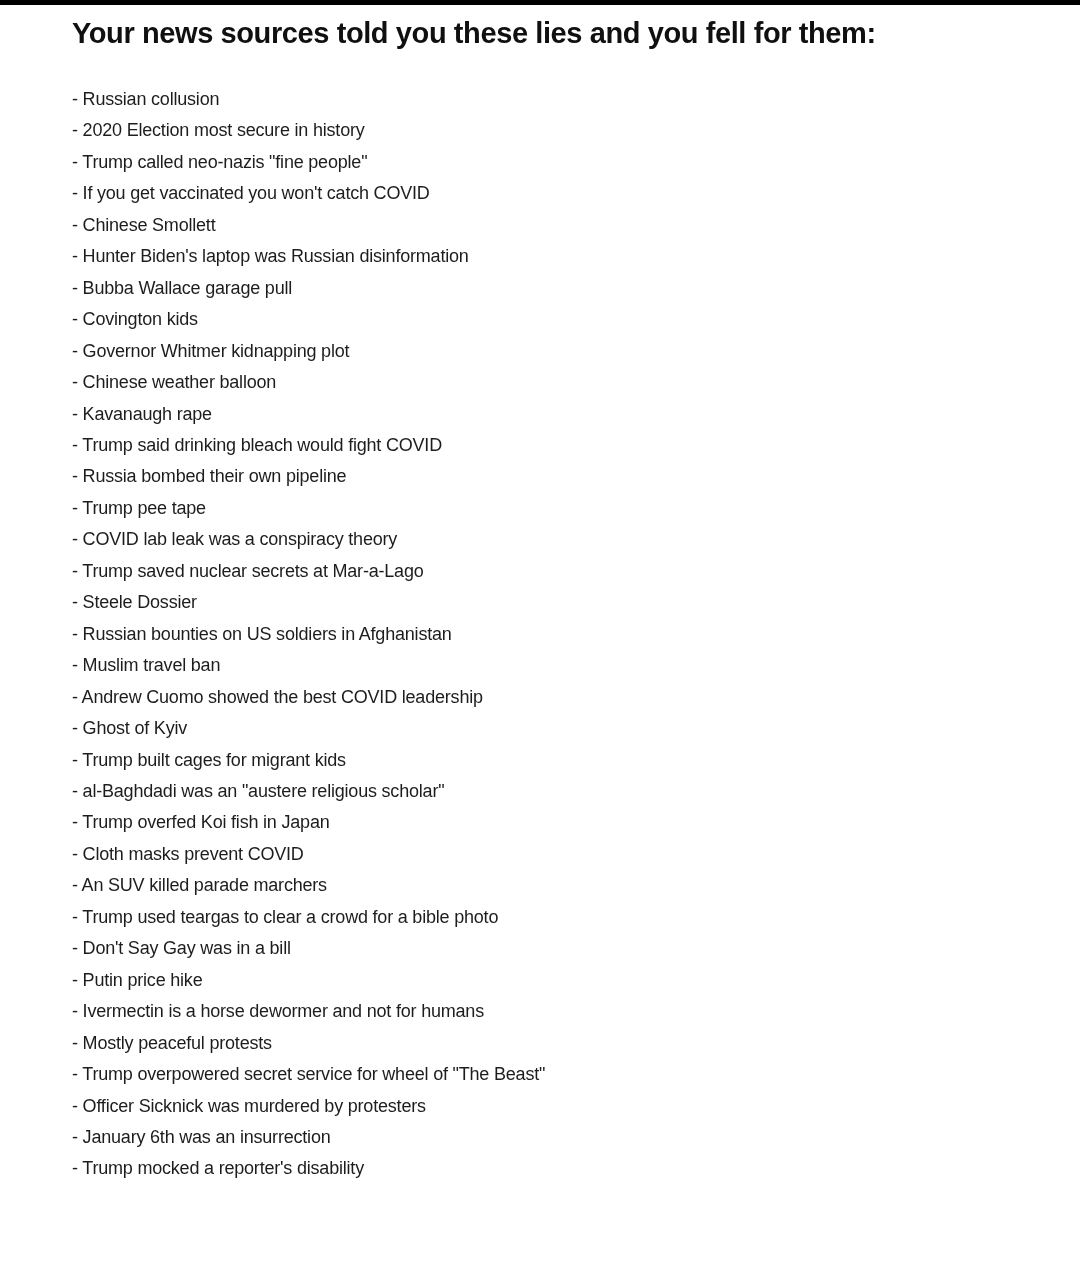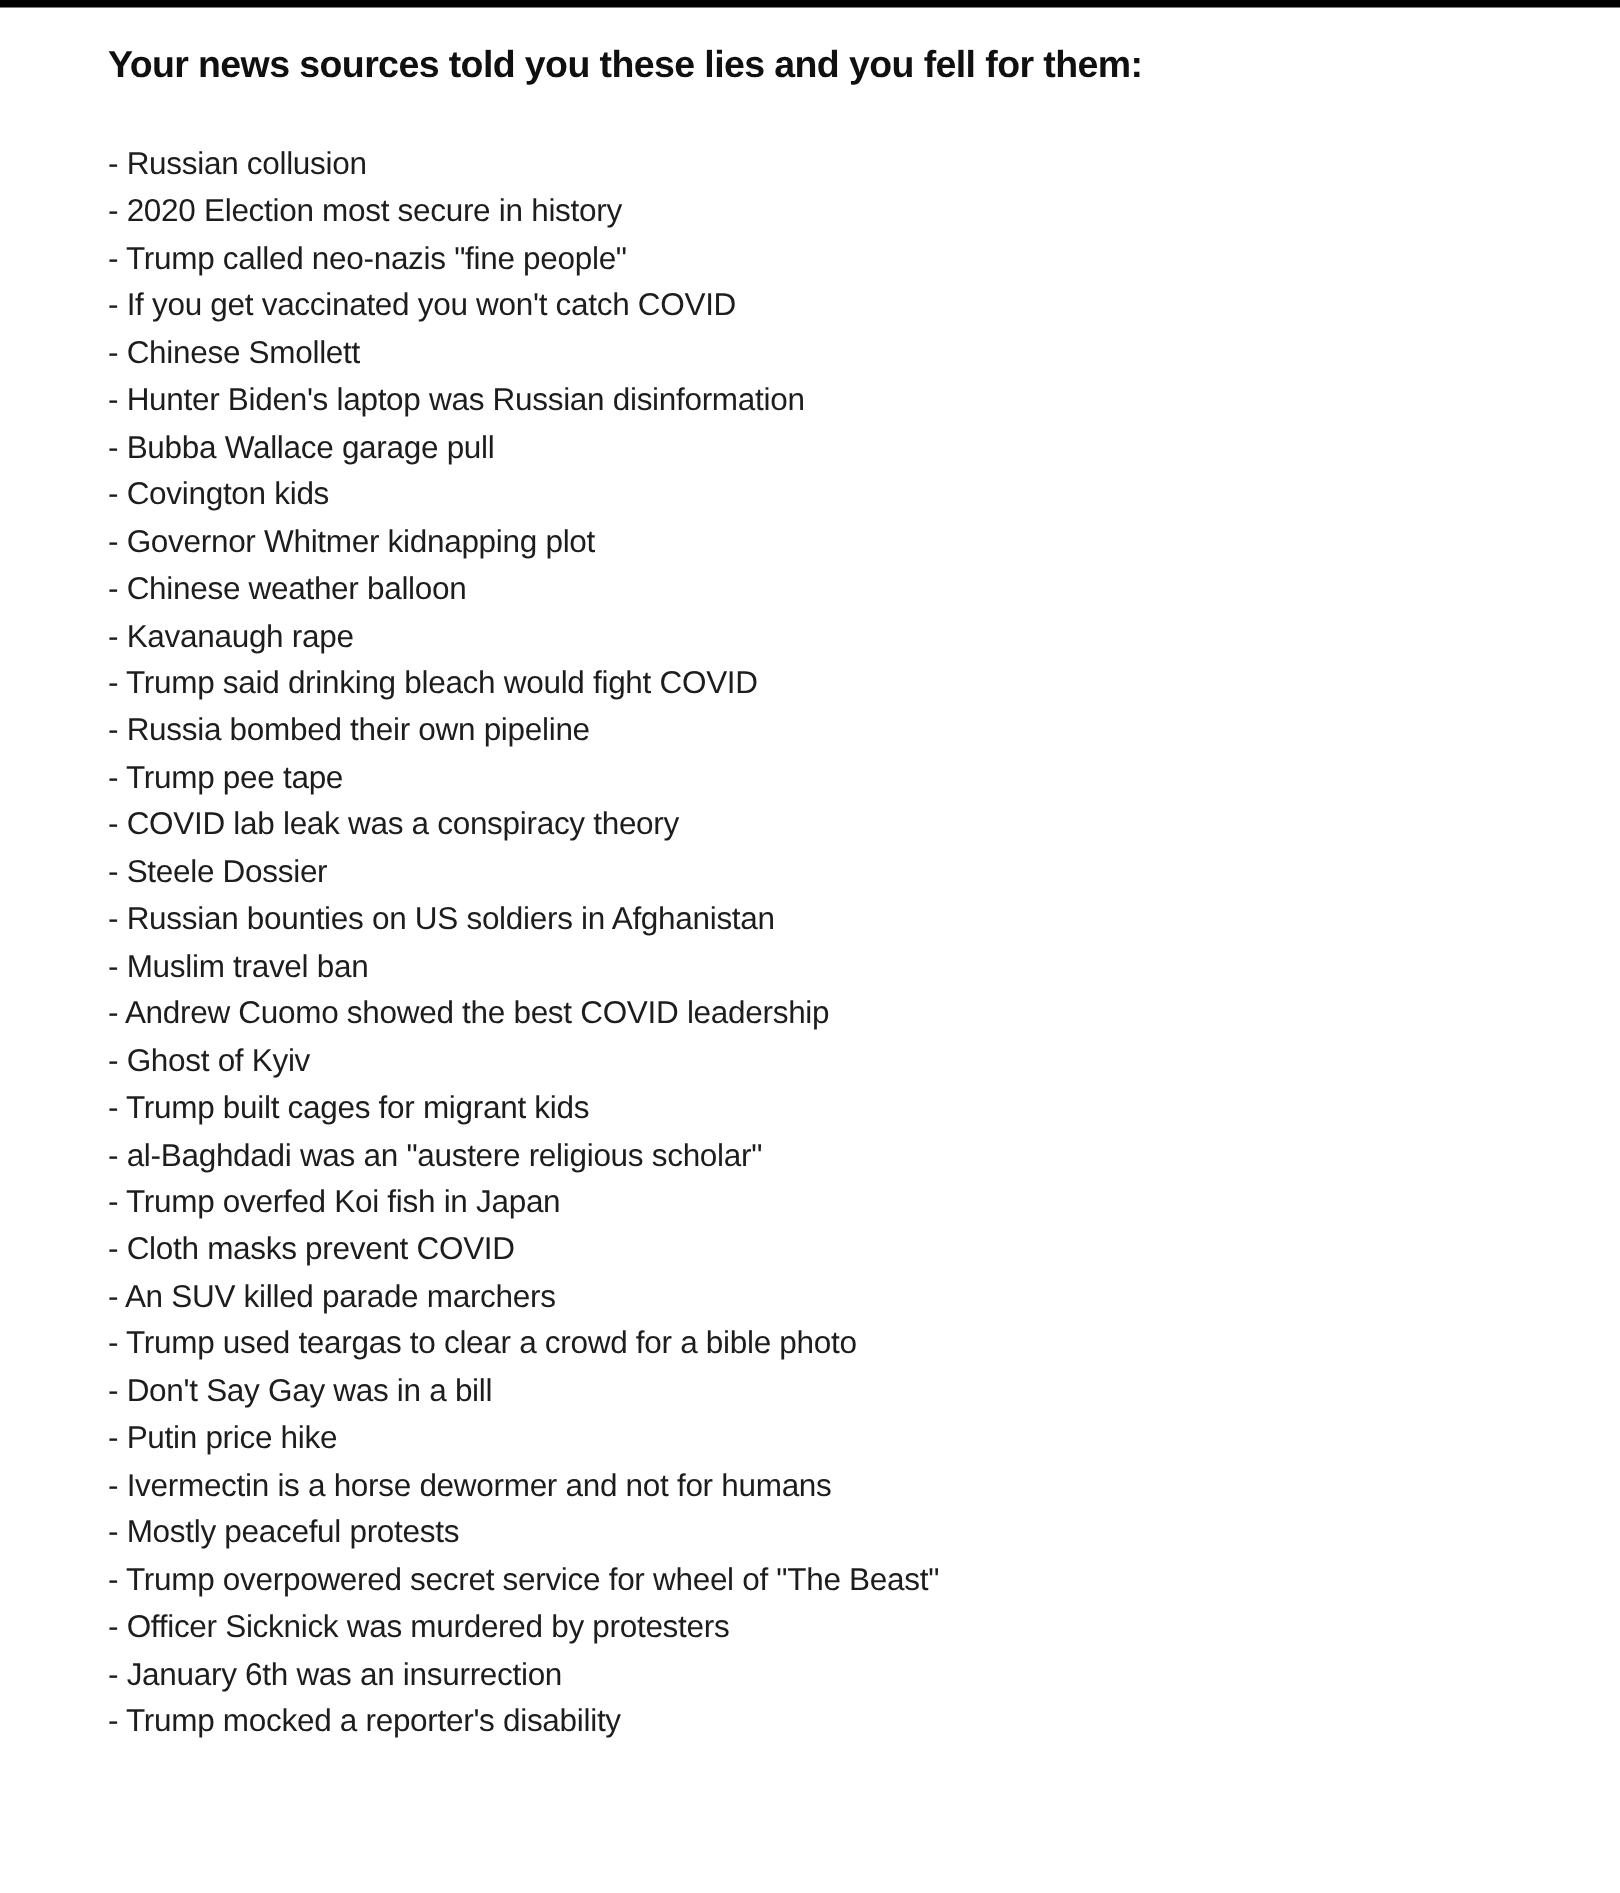--- a/index.html
+++ b/index.html
@@ -23,35 +23,35 @@
     background: #000000;
   }
   .content {
     position: absolute;
     top: 5px;
     left: 72px;
     right: 30px;
   }
   .title {
     margin: 0;
-    padding-top: 21px;
-    font-size: 25px;
+    padding-top: 11px;
+    font-size: 29px;
     line-height: 34px;
     font-weight: 700;
     color: #101010;
     letter-spacing: -0.4px;
     white-space: nowrap;
   }
   .claims {
     list-style: none;
     margin: 34px 0 0 0;
     padding: 0;
   }
   .claims li {
-    font-size: 21px;
+    font-size: 18px;
     line-height: 31.45px;
     font-weight: 400;
     color: #1d1d1d;
     letter-spacing: -0.2px;
     white-space: nowrap;
   }
 </style>
 </head>
 <body>
 
@@ -68,20 +68,21 @@
       <li>- Hunter Biden's laptop was Russian disinformation</li>
       <li>- Bubba Wallace garage pull</li>
       <li>- Covington kids</li>
       <li>- Governor Whitmer kidnapping plot</li>
       <li>- Chinese weather balloon</li>
       <li>- Kavanaugh rape</li>
       <li>- Trump said drinking bleach would fight COVID</li>
       <li>- Russia bombed their own pipeline</li>
       <li>- Trump pee tape</li>
       <li>- COVID lab leak was a conspiracy theory</li>
+      <li>- Trump saved nuclear secrets at Mar-a-Lago</li>
       <li>- Steele Dossier</li>
       <li>- Russian bounties on US soldiers in Afghanistan</li>
       <li>- Muslim travel ban</li>
       <li>- Andrew Cuomo showed the best COVID leadership</li>
       <li>- Ghost of Kyiv</li>
       <li>- Trump built cages for migrant kids</li>
       <li>- al-Baghdadi was an "austere religious scholar"</li>
       <li>- Trump overfed Koi fish in Japan</li>
       <li>- Cloth masks prevent COVID</li>
       <li>- An SUV killed parade marchers</li>

